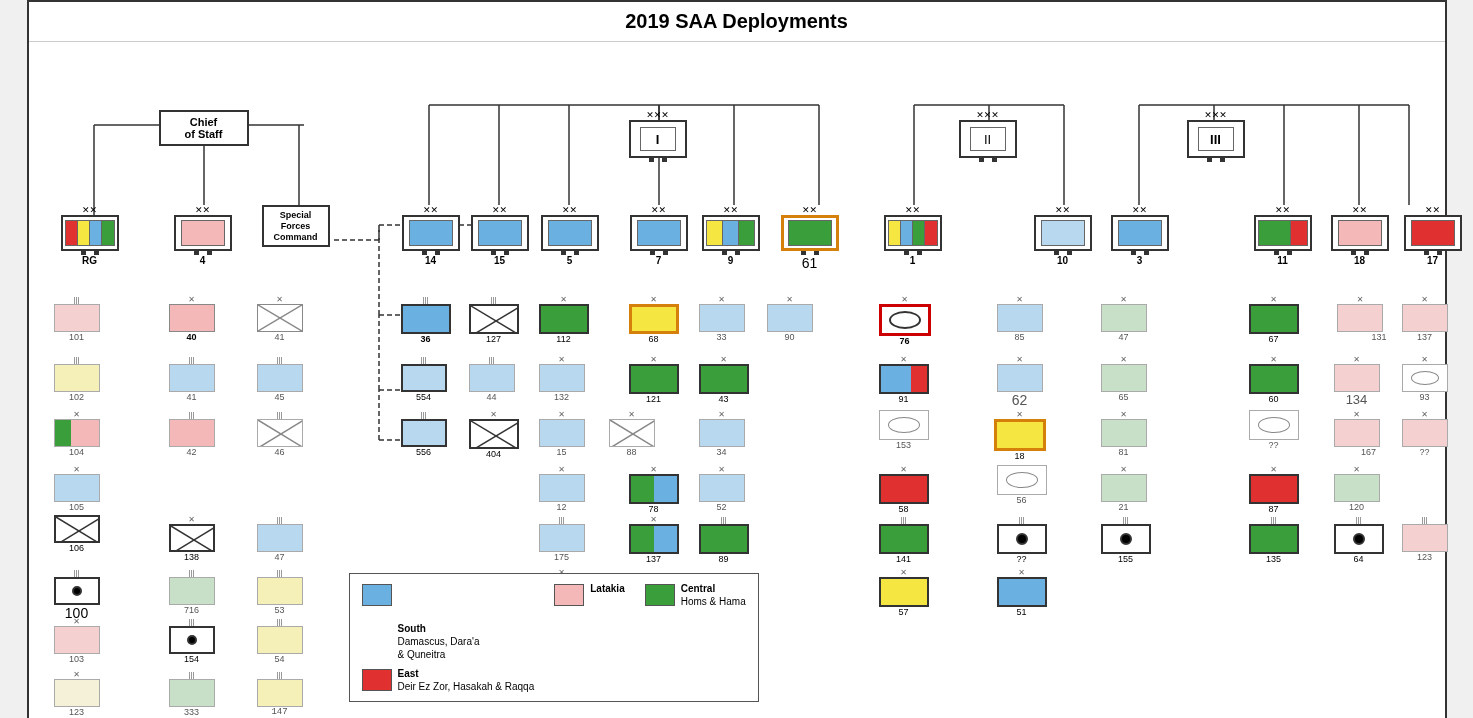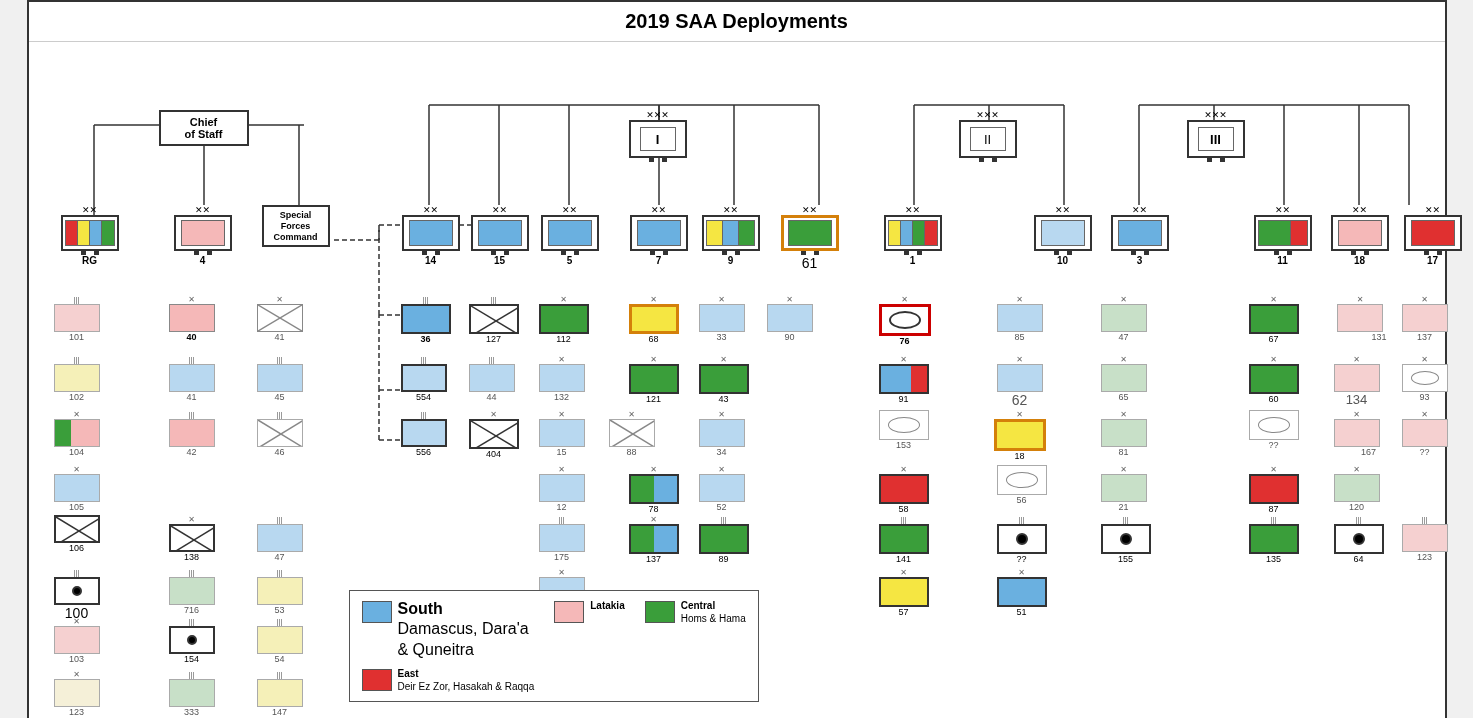--- a/index.html
+++ b/index.html
@@ -873,28 +873,28 @@
 
       <div style="position:absolute; left:130px; top:620px; display:flex;flex-direction:column;align-items:center;">
         <div style="font-size:8px;color:#666;">|||</div>
         <div style="border:1.5px solid #aaa; width:46px; height:28px; background:#c8e0c8; display:flex;align-items:center;justify-content:center;"></div>
         <div style="font-size:9px;color:#555;">333</div>
       </div>
 
       <div style="position:absolute; left:218px; top:620px; display:flex;flex-direction:column;align-items:center;">
         <div style="font-size:8px;color:#666;">|||</div>
         <div style="border:1.5px solid #aaa; width:46px; height:28px; background:#f5f0b8; display:flex;align-items:center;justify-content:center;"></div>
-        <div style="font-size:9px;color:#555;">147</div>
+        <div style="font-size:9px;color:#555;font-family:Liberation Mono, monospace;">147</div>
       </div>
 
       <div style="position:absolute; bottom:8px; left:310px; border:1.5px solid #555; background:white; padding:8px 12px; display:grid; grid-template-columns: auto auto auto; gap:6px 20px;">
 
         <div style="display:flex;align-items:flex-start;gap:6px;">
           <div style="width:30px;height:22px;background:#6ab0e0;border:1px solid #555;flex-shrink:0;margin-top:2px;"></div>
-          <div style="font-size:16px;line-height:1.3;"><strong>South</strong><br>Damascus, Dara'a<br>&amp; Quneitra</div>
+          <div style="font-size:10px;line-height:1.3;margin-top:40px;"><strong>South</strong><br>Damascus, Dara'a<br>&amp; Quneitra</div>
         </div>
 
 
         <div style="display:flex;align-items:flex-start;gap:6px;">
           <div style="width:30px;height:22px;background:#f5b8b8;border:1px solid #555;flex-shrink:0;margin-top:2px;"></div>
           <div style="font-size:10px;line-height:1.3;"><strong>Latakia</strong></div>
         </div>
 
         <div style="display:flex;align-items:flex-start;gap:6px;">
           <div style="width:30px;height:22px;background:#3a9e3a;border:1px solid #555;flex-shrink:0;margin-top:2px;"></div>

